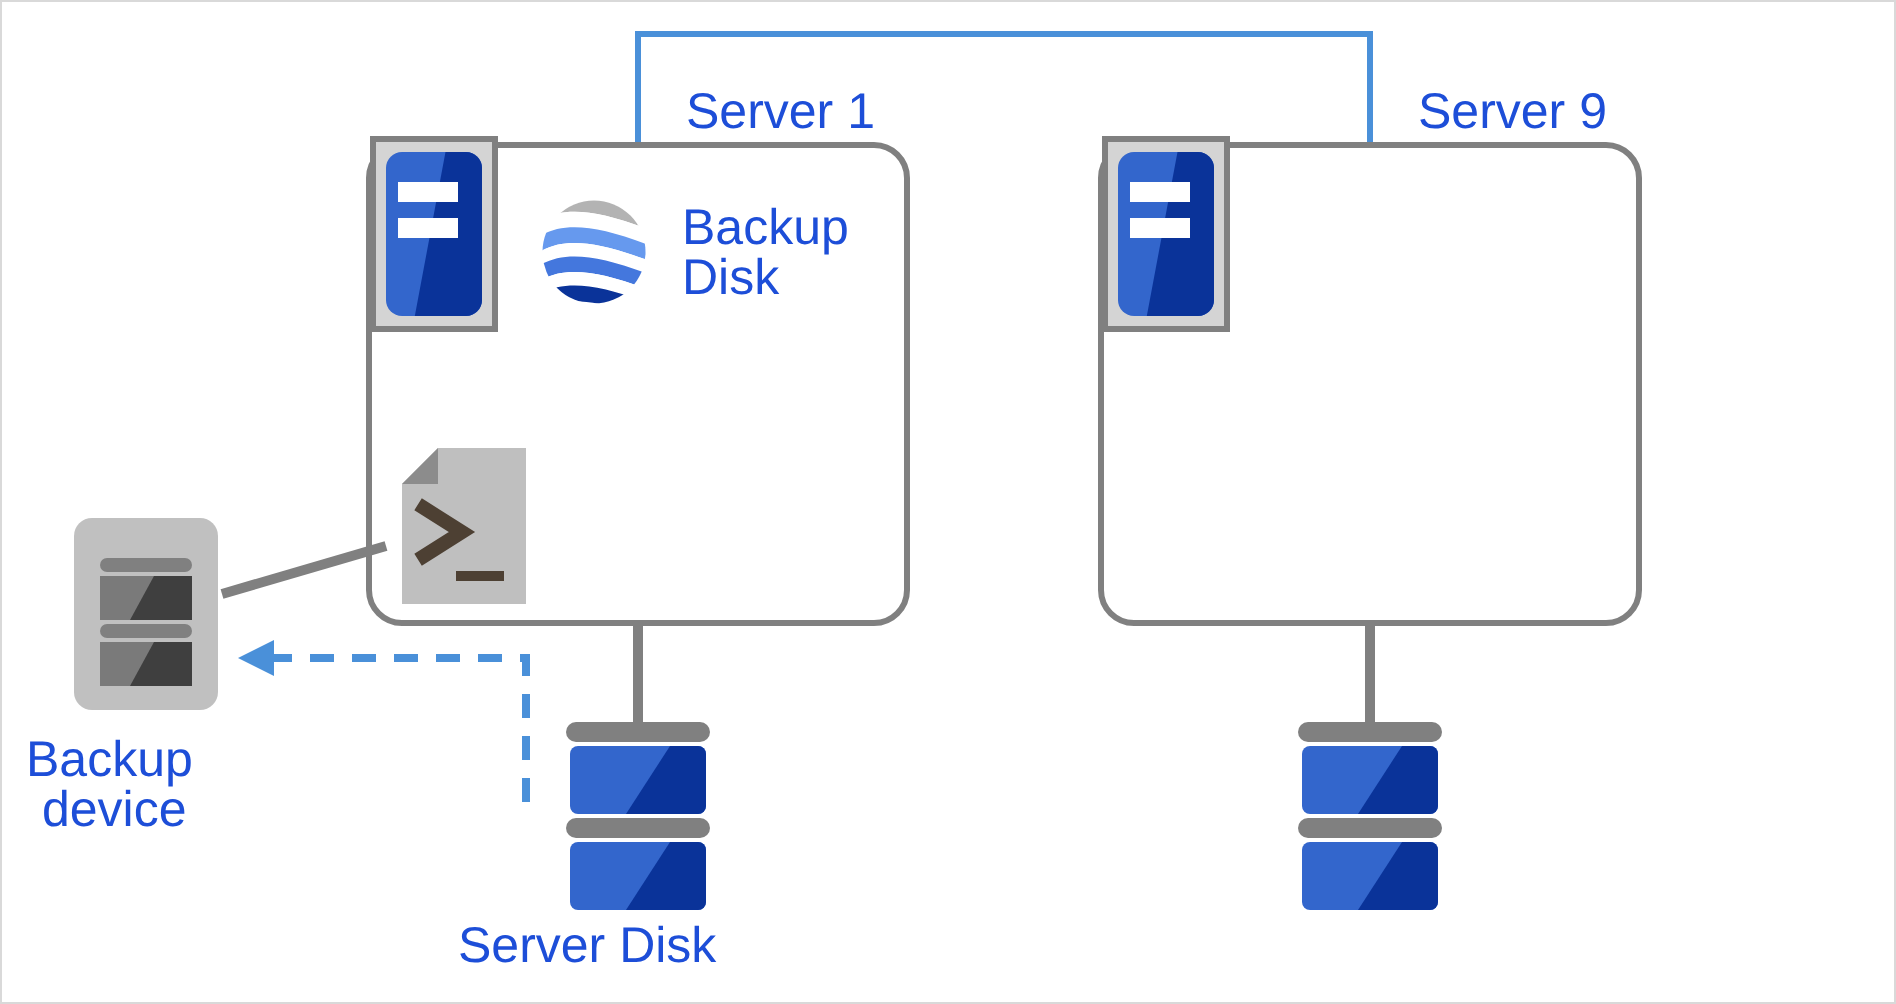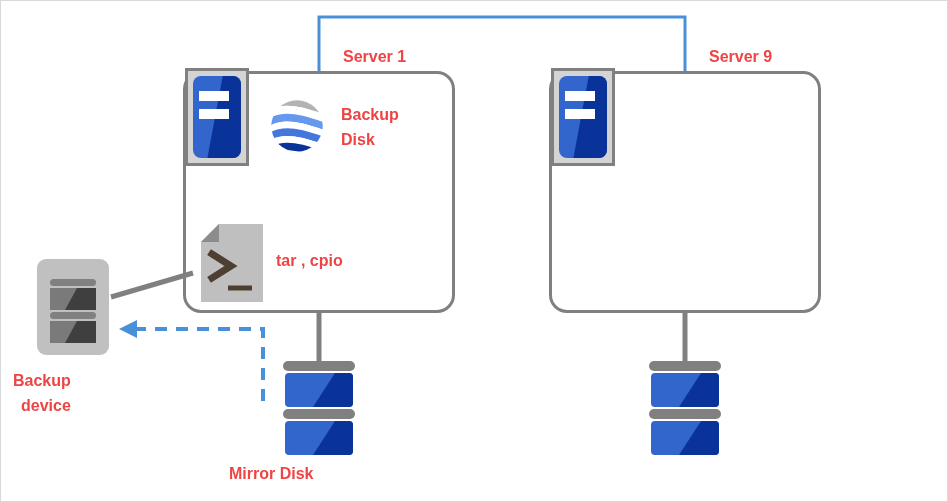--- a/index.html
+++ b/index.html
@@ -22,25 +22,24 @@
   svg.layer {
     position: absolute;
     left: 0;
     top: 0;
     width: 948px;
     height: 502px;
     pointer-events: none;
   }
   .lbl {
     position: absolute;
-    color: #ef4444;
-    font-size: 16px;
+    color: #1d4ed8;
+    font-size: 25px;
     line-height: 25px;
     white-space: pre;
-    font-weight: bold;
   }
   .lbl-center {
     text-align: left;
   }
 
   
   .server-box {
     position: absolute;
     border: 3px solid #808080;
     border-radius: 18px;
@@ -170,21 +169,20 @@
 
   <div class="script-icon" style="left:200px; top:223px;">
     <svg viewBox="0 0 62 78" width="62" height="78">
       <path d="M 18 0 L 62 0 L 62 78 L 0 78 L 0 18 Z" fill="#bfbfbf"></path>
       <path d="M 18 0 L 18 18 L 0 18 Z" fill="#8c8c8c"></path>
       <path d="M 11 30 L 30 42 L 11 54" fill="none" stroke="#4d4033" stroke-width="7" stroke-linecap="square" stroke-linejoin="miter"></path>
       <line x1="27" y1="64" x2="51" y2="64" stroke="#4d4033" stroke-width="5"></line>
     </svg>
   </div>
 
-  <div class="lbl" style="left:275px; top:247px;">tar , cpio</div>
 
   <div class="server-box" style="left:548px; top:70px; width:272px; height:242px;"></div>
 
   <div class="lbl" style="left:708px; top:43px;">Server 9</div>
 
   <div class="server-icon" style="left:550px; top:67px;">
     <div class="body">
       <div class="bar b1"></div>
       <div class="bar b2"></div>
     </div>
@@ -209,21 +207,21 @@
     <svg viewBox="0 0 72 102" width="72" height="102">
       <rect x="0" y="0" width="72" height="10" rx="5" ry="5" fill="#808080"></rect>
       <rect x="2" y="12" width="68" height="34" rx="4" ry="4" fill="#3366cc"></rect>
       <path d="M 52 12 L 66 12 A 4 4 0 0 1 70 16 L 70 42 A 4 4 0 0 1 66 46 L 30 46 Z" fill="#0a3399"></path>
       <rect x="0" y="48" width="72" height="10" rx="5" ry="5" fill="#808080"></rect>
       <rect x="2" y="60" width="68" height="34" rx="4" ry="4" fill="#3366cc"></rect>
       <path d="M 52 60 L 66 60 A 4 4 0 0 1 70 64 L 70 90 A 4 4 0 0 1 66 94 L 30 94 Z" fill="#0a3399"></path>
     </svg>
   </div>
 
-  <div class="lbl lbl-center" style="left:228px; top:460px; width:180px;">Mirror Disk</div>
+  <div class="lbl lbl-center" style="left:228px; top:460px; width:180px;">Server Disk</div>
 
   <div class="disk-stack" style="left:648px; top:360px;">
     <svg viewBox="0 0 72 102" width="72" height="102">
       <rect x="0" y="0" width="72" height="10" rx="5" ry="5" fill="#808080"></rect>
       <rect x="2" y="12" width="68" height="34" rx="4" ry="4" fill="#3366cc"></rect>
       <path d="M 52 12 L 66 12 A 4 4 0 0 1 70 16 L 70 42 A 4 4 0 0 1 66 46 L 30 46 Z" fill="#0a3399"></path>
       <rect x="0" y="48" width="72" height="10" rx="5" ry="5" fill="#808080"></rect>
       <rect x="2" y="60" width="68" height="34" rx="4" ry="4" fill="#3366cc"></rect>
       <path d="M 52 60 L 66 60 A 4 4 0 0 1 70 64 L 70 90 A 4 4 0 0 1 66 94 L 30 94 Z" fill="#0a3399"></path>
     </svg>

